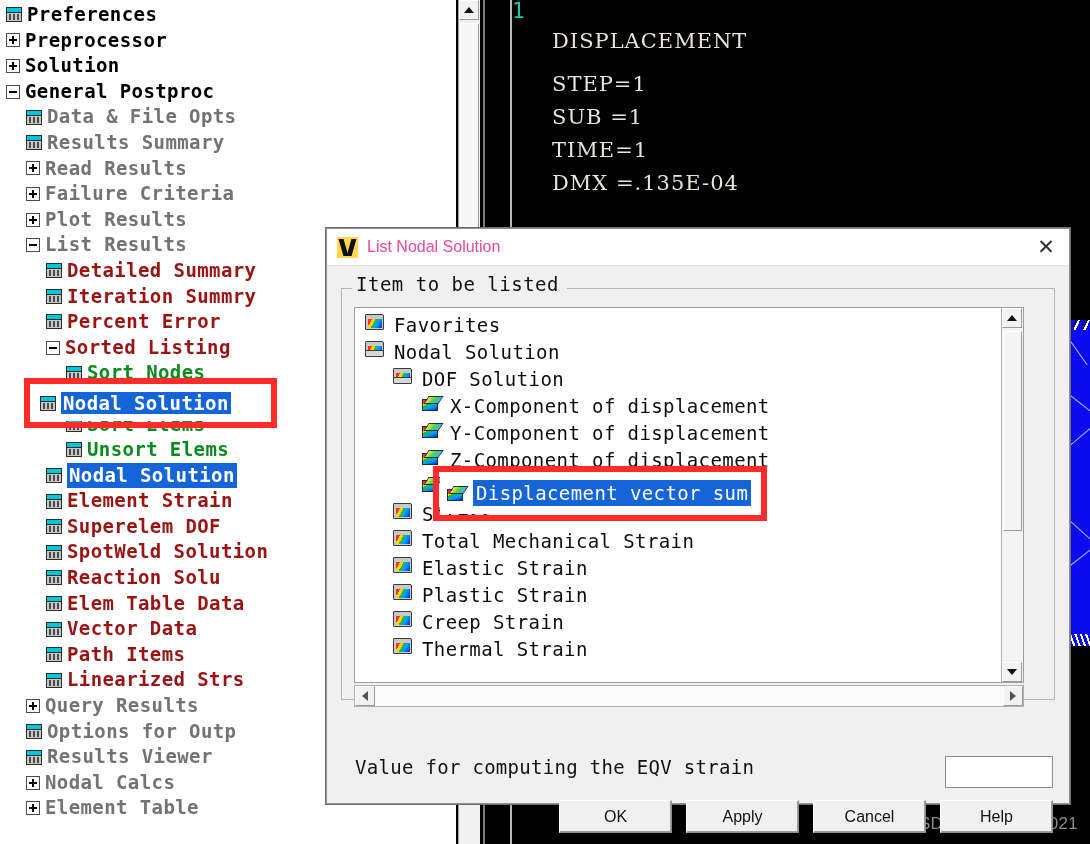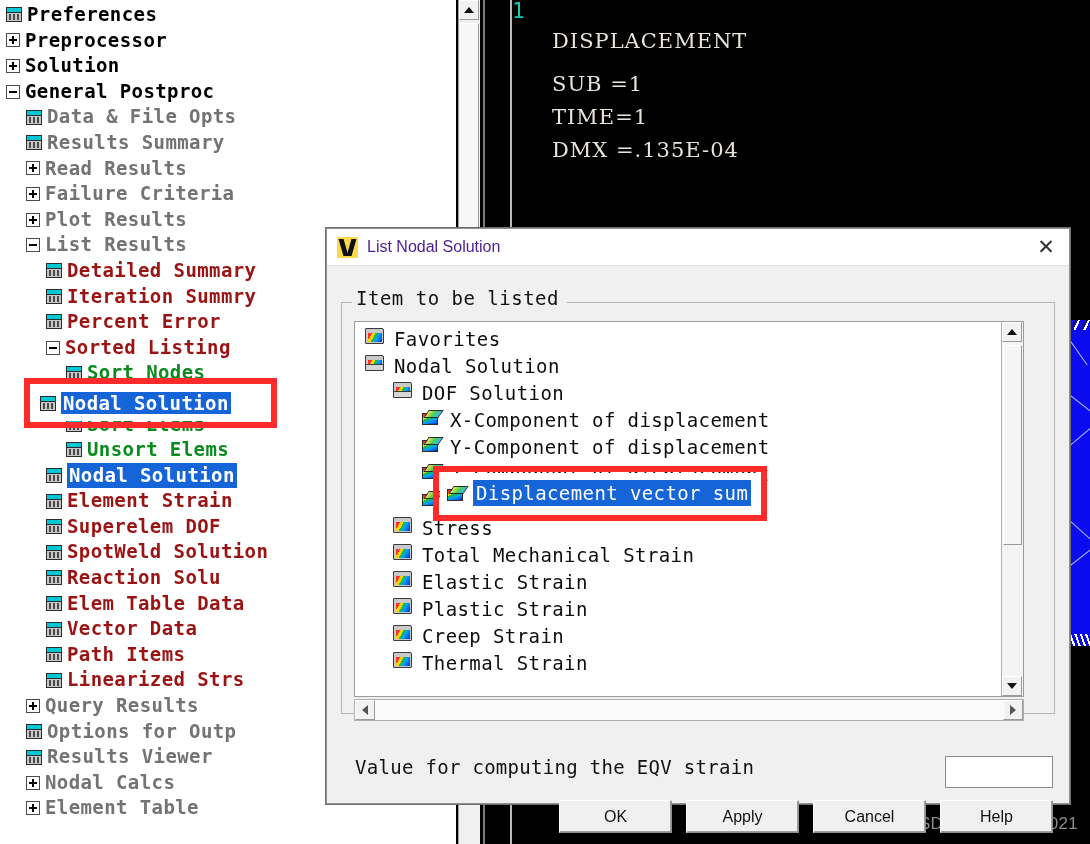--- a/index.html
+++ b/index.html
@@ -268,36 +268,36 @@
     content: "";
     position: absolute;
     right: 4px; bottom: 2px;
     width: 5px; height: 17px;
     background: #111;
     transform: skewX(-16deg);
   }
   #dlg-title {
     font-family: "Liberation Sans", sans-serif;
     font-size: 16px;
-    color: #4c1d95;
+    color: #ec4899;
     flex: 1 1 auto;
   }
   #dlg-close {
     width: 46px; height: 36px;
     display: flex; align-items: center; justify-content: center;
     font-family: "Liberation Sans", sans-serif;
     font-size: 21px;
     color: #333;
     flex: 0 0 auto;
   }
 
   #dlg-body {
     position: relative;
     height: 538px;
-    padding: 24px 14px 0 14px;
+    padding: 10px 14px 0 14px;
   }
 
   
   #groupbox {
     position: relative;
     border: 1px solid #b4b4b4;
     height: 412px;
     margin-top: 12px;
   }
   #group-legend {
@@ -647,20 +647,21 @@
   </div>
 
   <div id="sep-strip"></div>
 
   <div id="graphics">
     <div id="gfx-border"></div>
     <div id="gfx-step">1</div>
     <div id="gfx-text">
         <div>DISPLACEMENT</div>
         <div class="gfx-gap"></div>
+        <div>STEP=1</div>
         <div>SUB  =1</div>
         <div>TIME=1</div>
         <div>DMX =.135E-04</div>
       </div>
 
     <div id="mesh-top"></div>
     <div id="mesh">
       <div class="mline" style="left:-4px; top:60px;  width:40px; transform: rotate(38deg);"></div>
       <div class="mline" style="left:-4px; top:120px; width:40px; transform: rotate(-40deg);"></div>
       <div class="mline" style="left:-4px; top:185px; width:44px; transform: rotate(42deg);"></div>

